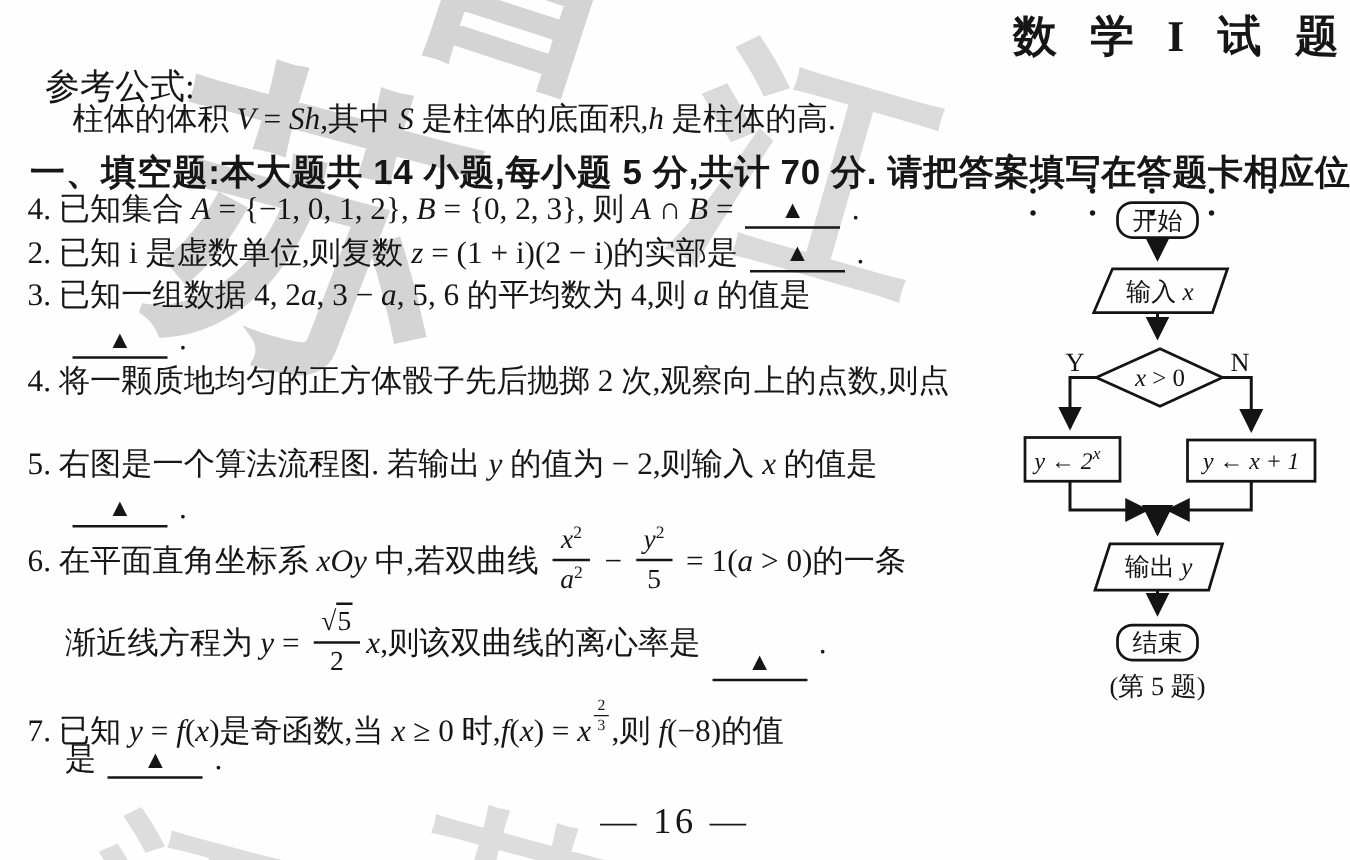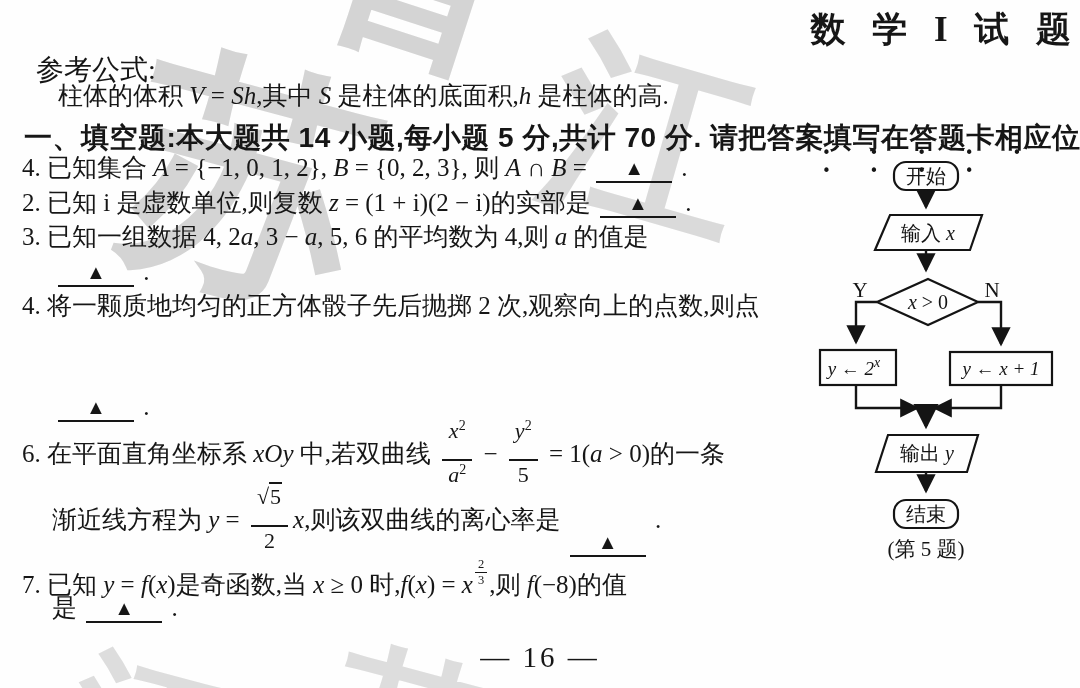--- a/index.html
+++ b/index.html
@@ -33,21 +33,21 @@
   .sup{font-size:14px;vertical-align:8px;line-height:0;}
   .ans{
     display:inline-block;min-width:76px;text-align:center;font-size:20px;
     line-height:1.2;border-bottom:2px solid #161616;vertical-align:bottom;
     margin:0 3px;padding-bottom:1px;
   }
   .frac{
     display:inline-block;vertical-align:middle;text-align:center;
     font-size:22px;margin:0 5px;transform:translateY(-4px);line-height:1.1;
   }
-  .frac .fnum{display:block;border-bottom:2px solid #161616;padding:1px 6px 16px;}
+  .frac .fnum{display:block;border-bottom:2px solid #161616;padding:1px 6px 4px;}
   .frac .fden{display:block;padding:2px 6px 0;}
   .sqrt{white-space:nowrap;}
   .sqrt .rad{font-style:normal;}
   .sqrt .sqb{border-top:2px solid #161616;padding:0 1px;}
   .supfrac{
     display:inline-block;text-align:center;font-size:12.5px;line-height:1.05;
     vertical-align:9px;margin:0 2px;
   }
   .supfrac .fnum{display:block;border-bottom:1.3px solid #161616;padding:0 3px 1px;}
   .supfrac .fden{display:block;padding-top:1px;}
@@ -73,20 +73,21 @@
   <div class="line" style="left:58px;top:80px;"><span class="txt">柱体的体积 </span><span class="it">V</span><span class="txt"> = </span><span class="it">Sh</span><span class="txt">,其中 </span><span class="it">S</span><span class="txt"> 是柱体的底面积,</span><span class="it">h</span><span class="txt"> 是柱体的高.</span></div>
 
   <div class="line section-header" style="left:24px;top:120px;">一、填空题:本大题共 14 小题,每小题 5 分,共计 70 分. 请把答案填写在答题卡相应位置上.</div>
   <div class="dots">• • • • • • • • •</div>
 
   <div class="line" style="left:22px;top:152px;"><span class="txt">4. 已知集合 </span><span class="it">A</span><span class="txt"> = {−1, 0, 1, 2}, </span><span class="it">B</span><span class="txt"> = {0, 2, 3}, 则 </span><span class="it">A</span><span class="txt"> ∩ </span><span class="it">B</span><span class="txt"> = </span><span class="ans">▲</span><span class="txt"> .</span></div>
   <div class="line" style="left:22px;top:187px;"><span class="txt">2. 已知 i 是虚数单位,则复数 </span><span class="it">z</span><span class="txt"> = (1 + i)(2 − i)的实部是 </span><span class="ans">▲</span><span class="txt"> .</span></div>
   <div class="line" style="left:22px;top:221px;"><span class="txt">3. 已知一组数据 4, 2</span><span class="it">a</span><span class="txt">, 3 − </span><span class="it">a</span><span class="txt">, 5, 6 的平均数为 4,则 </span><span class="it">a</span><span class="txt"> 的值是</span></div>
   <div class="line" style="left:55px;top:256px;"><span class="ans">▲</span><span class="txt"> .</span></div>
   <div class="line" style="left:22px;top:290px;"><span class="txt">4. 将一颗质地均匀的正方体骰子先后抛掷 2 次,观察向上的点数,则点</span></div>
+  <div class="line" style="left:22px;top:356px;"><span class="txt">5. 右图是一个算法流程图. 若输出 </span><span class="it">y</span><span class="txt"> 的值为 − 2,则输入 </span><span class="it">x</span><span class="txt"> 的值是</span></div>
   <div class="line" style="left:55px;top:391px;"><span class="ans">▲</span><span class="txt"> .</span></div>
   <div class="line" style="left:22px;top:422px;"><span class="txt">6. 在平面直角坐标系 </span><span class="it">xOy</span><span class="txt"> 中,若双曲线 </span><span class="frac"><span class="fnum"><span class="it">x</span><span class="sup">2</span></span><span class="fden"><span class="it">a</span><span class="sup">2</span></span></span><span class="txt"> − </span><span class="frac"><span class="fnum"><span class="it">y</span><span class="sup">2</span></span><span class="fden"><span class="txt">5</span></span></span><span class="txt"> = 1(</span><span class="it">a</span><span class="txt"> &gt; 0)的一条</span></div>
   <div class="line" style="left:52px;top:488px;"><span class="txt">渐近线方程为 </span><span class="it">y</span><span class="txt"> = </span><span class="frac"><span class="fnum"><span class="sqrt"><span class="rad">√</span><span class="sqb">5</span></span></span><span class="fden"><span class="txt">2</span></span></span><span class="it">x</span><span class="txt">,则该双曲线的离心率是 </span><span class="ans">▲</span><span class="txt"> .</span></div>
   <div class="line" style="left:22px;top:558px;"><span class="txt">7. 已知 </span><span class="it">y</span><span class="txt"> = </span><span class="it">f</span><span class="txt">(</span><span class="it">x</span><span class="txt">)是奇函数,当 </span><span class="it">x</span><span class="txt"> ≥ 0 时,</span><span class="it">f</span><span class="txt">(</span><span class="it">x</span><span class="txt">) = </span><span class="it">x</span><span class="supfrac"><span class="fnum">2</span><span class="fden">3</span></span><span class="txt">,则 </span><span class="it">f</span><span class="txt">(−8)的值</span></div>
   <div class="line" style="left:52px;top:592px;"><span class="txt">是 </span><span class="ans">▲</span><span class="txt"> .</span></div>
 
   <div class="footer">— 16 —</div>
 
   <svg class="flowchart-svg" width="290" height="440" viewBox="0 0 290 440">
     <defs>

